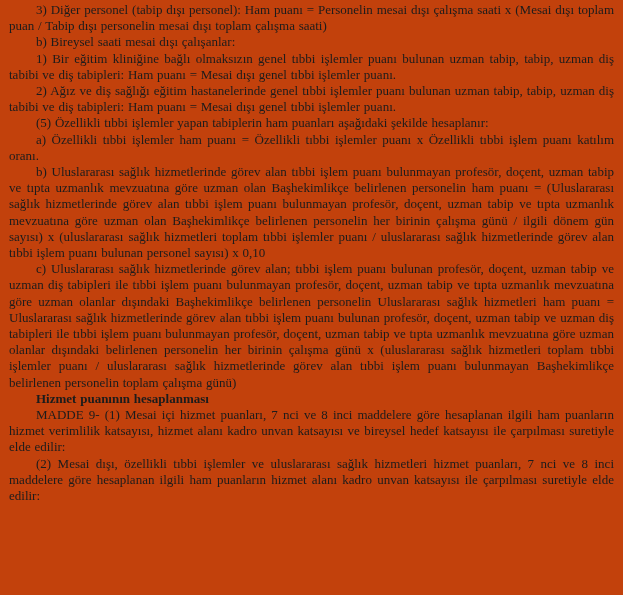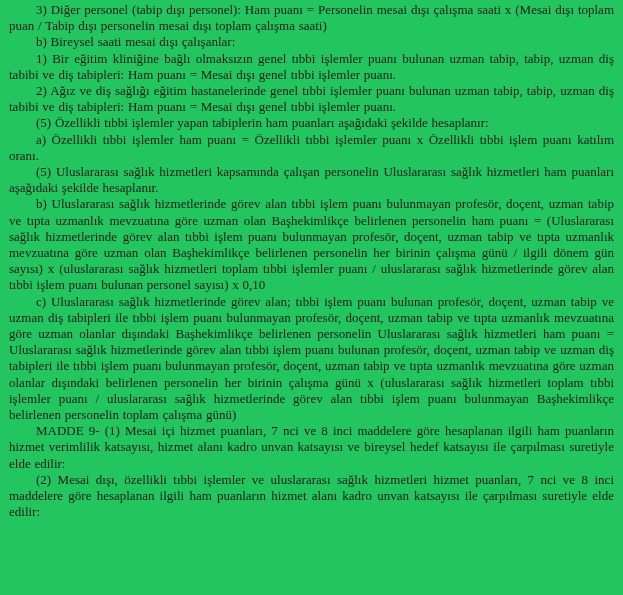--- a/index.html
+++ b/index.html
@@ -6,21 +6,21 @@
     margin: 0;
     padding: 0;
     background: #ffffff;
   }
   .page {
     width: 623px;
     height: 595px;
     box-sizing: border-box;
     padding: 2px 9px 0 9px;
     overflow: hidden;
-    background: #22c55e;
+    background: #c2410c;
     font-family: "Liberation Serif", "DejaVu Serif", serif;
     font-size: 13px;
     line-height: 16.2px;
     color: #1c1c1c;
   }
   .para {
     margin: 0;
     text-align: justify;
     text-indent: 27px;
     word-spacing: 0.5px;
@@ -36,19 +36,19 @@
 </head>
 <body>
 
 <div class="page">
   <p class="para">3) Diğer personel (tabip dışı personel): Ham puanı = Personelin mesai dışı çalışma saati x (Mesai dışı toplam puan / Tabip dışı personelin mesai dışı toplam çalışma saati)</p>
   <p class="para">b) Bireysel saati mesai dışı çalışanlar:</p>
   <p class="para">1) Bir eğitim kliniğine bağlı olmaksızın genel tıbbi işlemler puanı bulunan uzman tabip, tabip, uzman diş tabibi ve diş tabipleri: Ham puanı = Mesai dışı genel tıbbi işlemler puanı.</p>
   <p class="para">2) Ağız ve diş sağlığı eğitim hastanelerinde genel tıbbi işlemler puanı bulunan uzman tabip, tabip, uzman diş tabibi ve diş tabipleri: Ham puanı = Mesai dışı genel tıbbi işlemler puanı.</p>
   <p class="para">(5) Özellikli tıbbi işlemler yapan tabiplerin ham puanları aşağıdaki şekilde hesaplanır:</p>
   <p class="para">a) Özellikli tıbbi işlemler ham puanı = Özellikli tıbbi işlemler puanı x Özellikli tıbbi işlem puanı katılım oranı.</p>
-  <p class="para">(5) Uluslararası sağlık hizmetleri kapsamında çalışan personelin Uluslararası sağlık hizmetleri ham puanları aşağıdaki şekilde hesaplanır.</p>
   <p class="para">b) Uluslararası sağlık hizmetlerinde görev alan tıbbi işlem puanı bulunmayan profesör, doçent, uzman tabip ve tıpta uzmanlık mevzuatına göre uzman olan Başhekimlikçe belirlenen personelin ham puanı = (Uluslararası sağlık hizmetlerinde görev alan tıbbi işlem puanı bulunmayan profesör, doçent, uzman tabip ve tıpta uzmanlık mevzuatına göre uzman olan Başhekimlikçe belirlenen personelin her birinin çalışma günü / ilgili dönem gün sayısı) x (uluslararası sağlık hizmetleri toplam tıbbi işlemler puanı / uluslararası sağlık hizmetlerinde görev alan tıbbi işlem puanı bulunan personel sayısı) x 0,10</p>
   <p class="para">c) Uluslararası sağlık hizmetlerinde görev alan; tıbbi işlem puanı bulunan profesör, doçent, uzman tabip ve uzman diş tabipleri ile tıbbi işlem puanı bulunmayan profesör, doçent, uzman tabip ve tıpta uzmanlık mevzuatına göre uzman olanlar dışındaki Başhekimlikçe belirlenen personelin Uluslararası sağlık hizmetleri ham puanı = Uluslararası sağlık hizmetlerinde görev alan tıbbi işlem puanı bulunan profesör, doçent, uzman tabip ve uzman diş tabipleri ile tıbbi işlem puanı bulunmayan profesör, doçent, uzman tabip ve tıpta uzmanlık mevzuatına göre uzman olanlar dışındaki belirlenen personelin her birinin çalışma günü x (uluslararası sağlık hizmetleri toplam tıbbi işlemler puanı / uluslararası sağlık hizmetlerinde görev alan tıbbi işlem puanı bulunmayan Başhekimlikçe belirlenen personelin toplam çalışma günü)</p>
+  <p class="para heading">Hizmet puanının hesaplanması</p>
   <p class="para"><span class="madde-label">MADDE 9-</span><span> (1) Mesai içi hizmet puanları, 7 nci ve 8 inci maddelere göre hesaplanan ilgili ham puanların hizmet verimlilik katsayısı, hizmet alanı kadro unvan katsayısı ve bireysel hedef katsayısı ile çarpılması suretiyle elde edilir:</span></p>
   <p class="para">(2) Mesai dışı, özellikli tıbbi işlemler ve uluslararası sağlık hizmetleri hizmet puanları, 7 nci ve 8 inci maddelere göre hesaplanan ilgili ham puanların hizmet alanı kadro unvan katsayısı ile çarpılması suretiyle elde edilir:</p>
 
 </div>
 
 </body></html>

